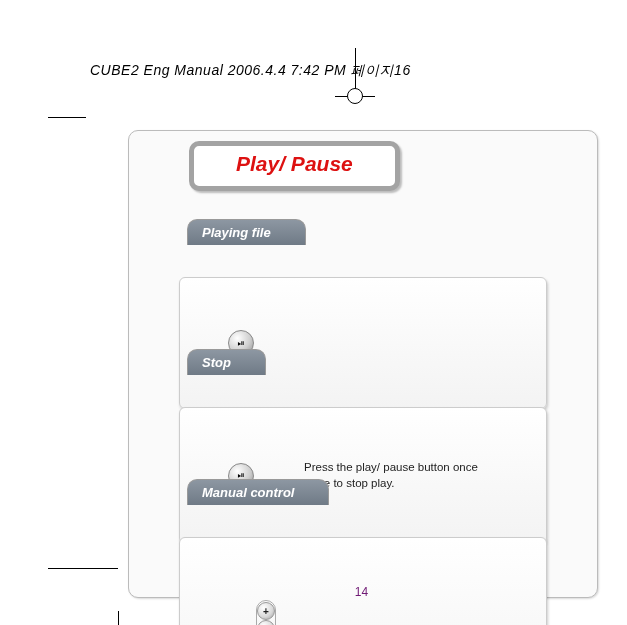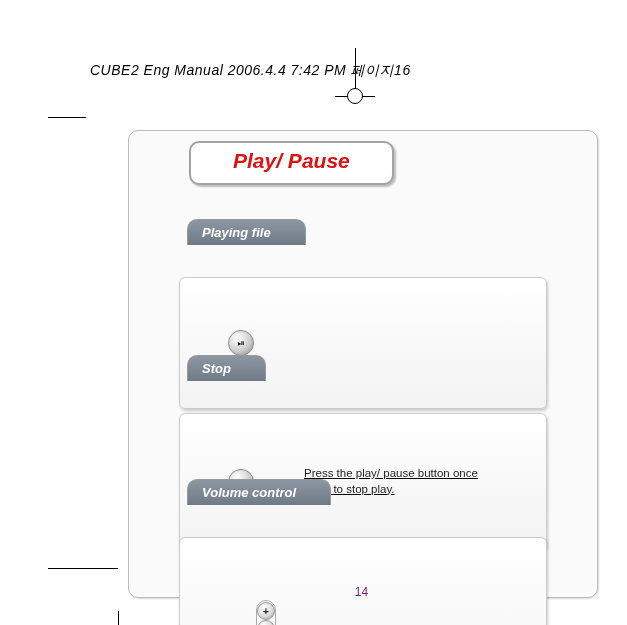--- a/index.html
+++ b/index.html
@@ -40,38 +40,38 @@
     border: 1px solid #bbb;
     border-radius: 10px;
     background: #fafafa;
     box-shadow: 1px 1px 2px rgba(0,0,0,0.15);
   }
   .title-tab {
     position: absolute;
     top: -6px;
     left: 44px;
     background: #fff;
-    border: 2px solid #a3a3a3;
+    border: 5px solid #a3a3a3;
     border-radius: 10px;
     padding: 6px 26px 10px 26px;
     box-shadow: 2px 2px 2px rgba(0,0,0,0.25);
   }
   .title-tab span {
     font-size: 21px;
     font-weight: bold;
     color: #d11;
     font-style: italic;
   }
   .section {
     position: absolute;
     left: 18px;
     right: 18px;
   }
   .sec1 { top: 56px; }
-  .sec2 { top: 192px; text-decoration: underline; }
+  .sec2 { top: 186px; }
   .sec3 { top: 316px; }
   .sec-label {
     display:inline-block;
     background: linear-gradient(#8d97a2,#6f7a86);
     color:#fff;
     font-size:13px;
     font-weight:bold;
     font-style: italic;
     padding: 5px 34px 5px 14px;
     border-radius: 10px 10px 0 0;
@@ -172,21 +172,21 @@
     <div class="sec-label">Stop</div>
     <div class="sec-body">
       <div class="row">
         <div class="play-btn">⏯</div>
         <div class="desc">Press the play/ pause button once more to stop play.</div>
       </div>
     </div>
   </div>
 
   <div class="section sec3">
-    <div class="sec-label">Volume control</div>
+    <div class="sec-label">Manual control</div>
     <div class="sec-body tall">
       <div class="row" style="align-items:flex-start; gap:14px;">
         <div class="dpad">
           <div class="arm v"></div>
           <div class="arm h"></div>
           <div class="btn up">+</div>
           <div class="btn down">−</div>
           <div class="btn left">⏮</div>
           <div class="btn right">⏭</div>
           <div class="btn center">⏯</div>

